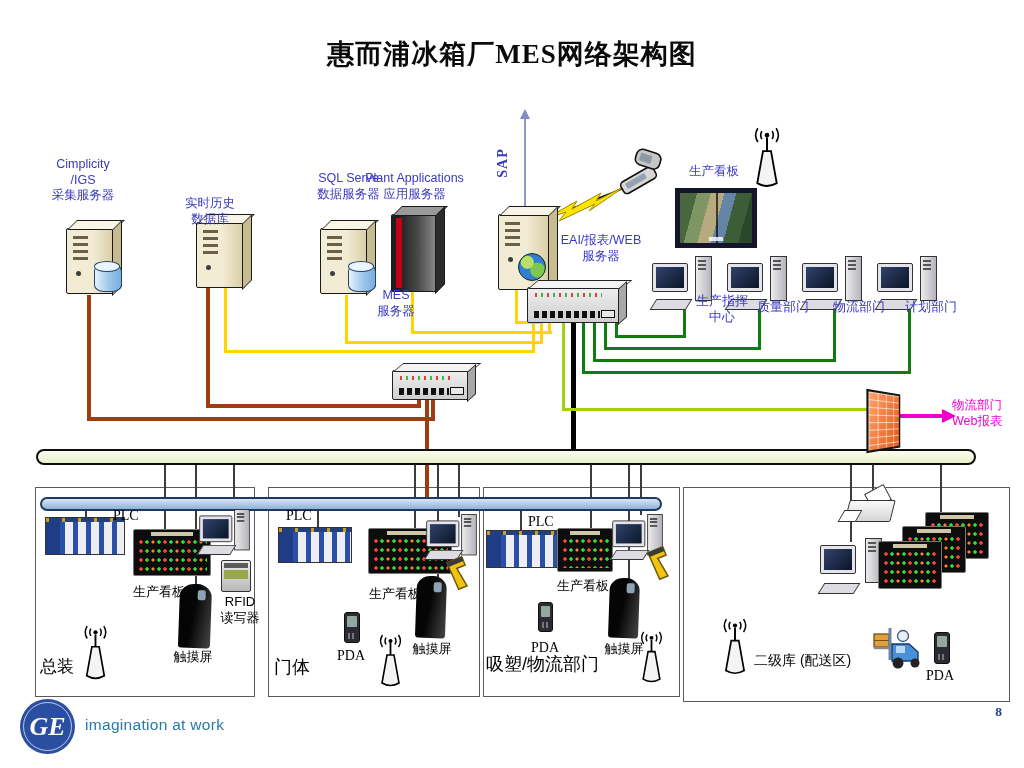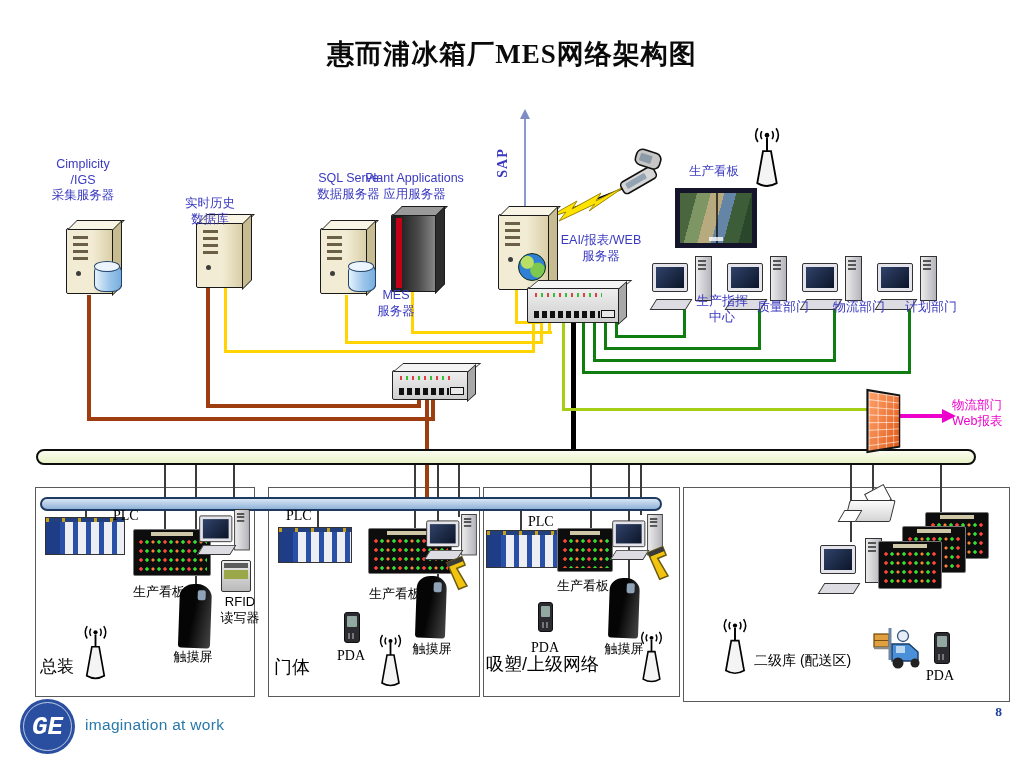--- a/index.html
+++ b/index.html
@@ -121,21 +121,21 @@
   
   .bigscreen{border:5px solid #14142a;background:#223;z-index:5;}
   .bigscreen .img{position:absolute;inset:0;
        background:linear-gradient(105deg,#49663f 0 20%,#7d9663 20% 36%,#b7aa7e 36% 52%,#6585a6 52% 66%,#3d5c38 66% 84%,#2a472b 84%);}
   .bigscreen .img::before{content:"";position:absolute;left:50%;top:0;bottom:0;width:1.5px;background:#000a;}
   .bigscreen .img::after{content:"";position:absolute;left:40%;right:40%;bottom:2px;height:4px;background:#ffffffcc;}
   
   .ge{left:20px;top:699px;width:55px;height:55px;border-radius:50%;background:#2a4fa0;z-index:9;}
   .ge::before{content:"";position:absolute;inset:3px;border:1.6px solid #ffffffb0;border-radius:50%;}
   .ge .mono{position:absolute;inset:0;display:flex;align-items:center;justify-content:center;
-       color:#fff;font-family:Liberation Mono, monospace;font-style:italic;font-weight:bold;font-size:26px;}
+       color:#fff;font-family:Liberation Serif, serif;font-style:italic;font-weight:bold;font-size:26px;}
   .tagline{left:85px;top:716px;font-size:15.5px;color:#2878aa;letter-spacing:.3px;z-index:9;}
   .footright{right:22px;top:704px;width:220px;text-align:right;color:#1e3f9e;z-index:9;
        font-family:"Liberation Serif",serif;font-weight:bold;font-size:13.5px;line-height:15.5px;}
   svg{display:block;}
 </style>
 </head>
 <body>
 
 <div id="slide">
 
@@ -389,21 +389,21 @@
   <div class="abs kiosk" style="left:609px;top:578px;width:30px;height:60px;"></div>
   <div class="abs klab" style="left:596px;top:640px;width:56px;">触摸屏</div>
   <div class="abs pda" style="left:538px;top:602px;width:13px;height:28px;"></div>
   <div class="abs plclab" style="left:531px;top:640px;">PDA</div>
   <svg class="abs" style="left:638px;top:630px;z-index:5;" width="27" height="55" viewBox="0 0 26 56">
     <path d="M5 2 A11 11 0 0 0 5 14 M21 2 A11 11 0 0 1 21 14 M8.5 4.5 A7 7 0 0 0 8.5 11.5 M17.5 4.5 A7 7 0 0 1 17.5 11.5" fill="none" stroke="#000" stroke-width="1.4"></path>
     <circle cx="13" cy="8" r="2"></circle>
       <line x1="13" y1="10" x2="13" y2="22" stroke="#000" stroke-width="1.8"></line>
     <path d="M9.5 22 h7 L21.5 50 Q13 55 4.5 50 Z" fill="#f4f4f4" stroke="#000" stroke-width="1.6"></path>
   </svg>
-  <div class="abs secname" style="left:486px;top:652px;">吸塑/上级网络</div>
+  <div class="abs secname" style="left:486px;top:652px;">吸塑/物流部门</div>
 
   <div class="abs printer" style="left:845px;top:488px;width:52px;height:50px;">
     <div class="paper"></div>
       <div class="bodyp"></div>
       <div class="tray"></div>
     </div>
   <div class="abs pc" style="left:820px;top:538px;width:62px;height:56px;">
       <div class="mon"></div>
       <div class="tw"></div>
       <div class="kb"></div>

